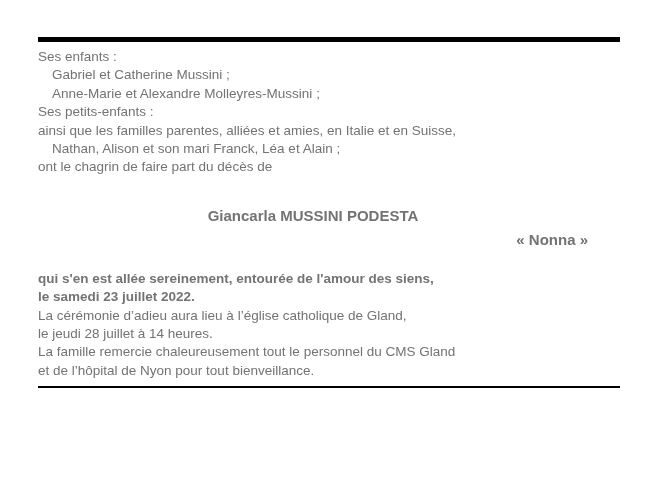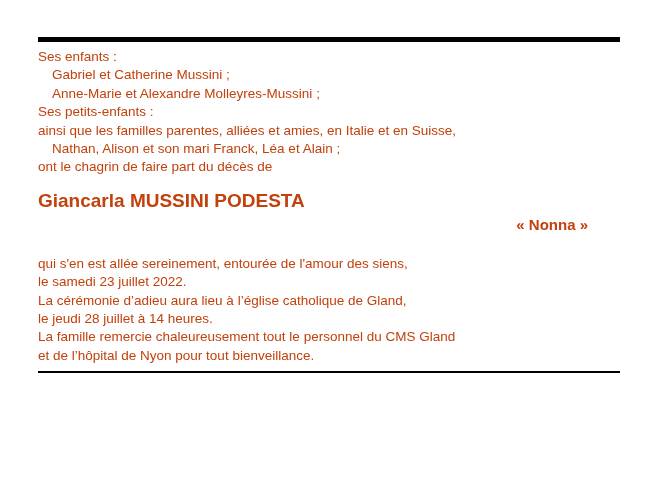--- a/index.html
+++ b/index.html
@@ -7,58 +7,59 @@
     width:655px; height:493px;
     background:#ffffff;
     overflow:hidden;
     font-family:"Liberation Sans", sans-serif;
     -webkit-font-smoothing:antialiased;
   }
   .notice {
     position:absolute;
     left:38px; top:37px;
     width:582px;
-    color:#c2410c;
+    color:#737373;
   }
   .top-rule {
     height:5px;
     background:#000000;
     margin-bottom:6px;
   }
   .family-block {
     font-size:13.5px;
     line-height:18.4px;
   }
   .fline { white-space:nowrap; }
   .fline.indent { padding-left:14px; }
   .b { font-weight:normal; }
   .title {
-    margin-top:13px;
+    margin-top:28px;
     margin-right:32px;
+    text-align:center;
     font-weight:bold;
-    font-size:19px;
+    font-size:15px;
     line-height:22px;
     white-space:nowrap;
   }
   .nickname {
     margin-top:3px;
     margin-right:32px;
     text-align:right;
     font-weight:bold;
     font-size:15px;
     line-height:20px;
     white-space:nowrap;
   }
   .paragraphs { }
   .para {
     font-size:13.5px;
     line-height:18.4px;
     margin-top:0;
   }
-  .paragraphs > .para:first-child { margin-top:20px; }
+  .paragraphs > .para:first-child { margin-top:20px;font-weight:bold; }
   .pline { white-space:nowrap; }
   .bottom-rule {
     height:2px;
     background:#000000;
     margin-top:6px;
   }
 </style>
 </head>
 <body>
 

